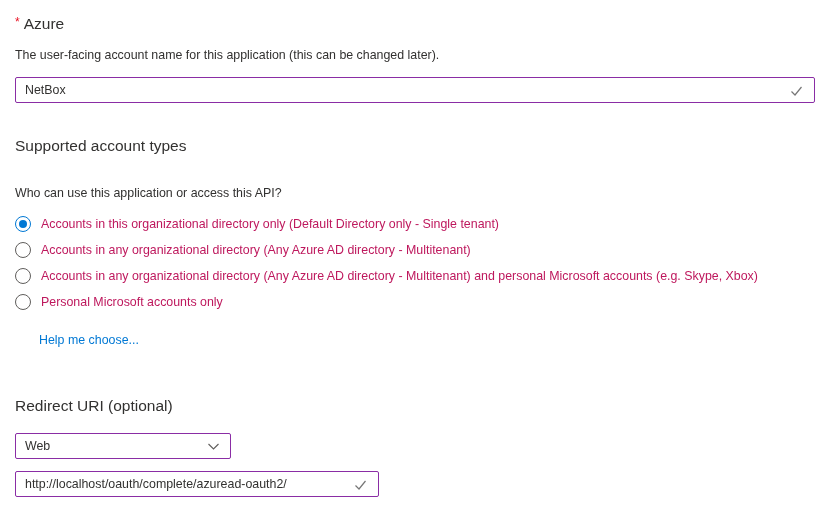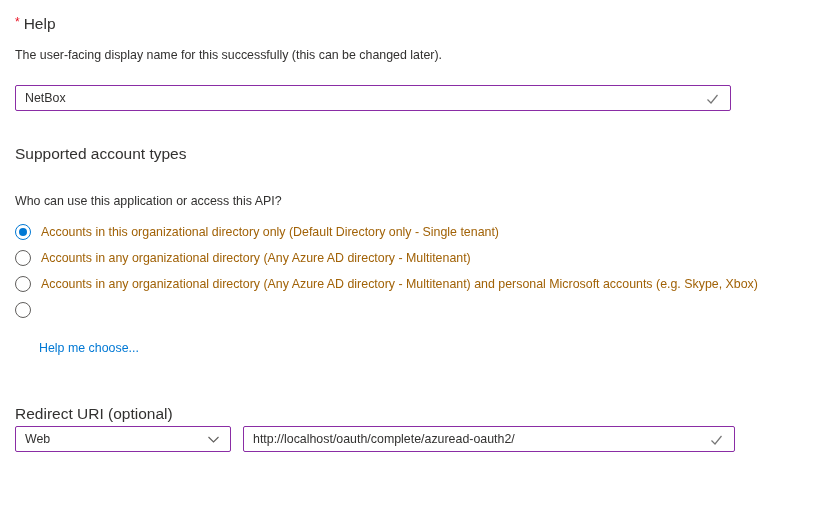--- a/index.html
+++ b/index.html
@@ -40,21 +40,21 @@
     border-radius:2px;
     background:#ffffff;
     display:flex;
     align-items:center;
     justify-content:space-between;
     padding:0 9px;
     font-size:12.4px;
     color:#323130;
     cursor:text;
   }
-  .name-input { width:716px; margin-top:22px; }
+  .name-input { width:800px; margin-top:14px; }
   .icon { display:flex; align-items:center; flex:none; }
   .section-2 { margin-top:34px; }
   .question { margin-top:30px; }
   .radio-group { margin-top:10px; }
   .radio-row {
     display:flex;
     align-items:center;
     height:26px;
     cursor:pointer;
   }
@@ -66,45 +66,45 @@
     margin-right:10px;
     display:flex;
     align-items:center;
     justify-content:center;
     flex:none;
     background:#fff;
   }
   .radio-dot { width:8px; height:8px; border-radius:50%; background:transparent; }
   .radio-row.selected .radio-outer { border-color:#0078d4; }
   .radio-row.selected .radio-dot { background:#0078d4; }
-  .radio-label { font-size:12.4px; line-height:16px; color:#a16207; }
+  .radio-label { font-size:12.4px; line-height:16px; color:#be185d; }
   .help-link {
     display:inline-block;
     margin-top:18px;
     font-size:12.4px;
     color:#0078d4;
     text-decoration:none;
     cursor:pointer;
     margin-left:24px;
   }
   .section-3 { margin-top:49px; }
   .para { margin-top:14px; max-width:805px; line-height:19px; }
-  .uri-row { display:flex; gap:12px; margin-top:3px; }
+  .uri-row { display:flex; gap:12px; margin-top:18px;flex-direction:column; }
   .platform-select { width:216px; cursor:pointer; }
-  .uri-input { width:492px; }
+  .uri-input { width:364px; }
 </style>
 </head>
 <body>
 
 <div class="page">
 
   
-  <h2 class="heading"><span class="required">*</span><span>Help</span></h2>
+  <h2 class="heading"><span class="required">*</span><span>Azure</span></h2>
 
-  <p class="body-text desc">The user-facing display name for this successfully (this can be changed later).</p>
+  <p class="body-text desc">The user-facing account name for this application (this can be changed later).</p>
 
   <div class="textbox name-input">
     <span>NetBox</span>
     <span class="icon">
       <svg width="17" height="17" viewBox="0 0 17 17">
           <path d="M3.5 9.5 L7 13 L13.5 5" stroke="#767676" stroke-width="1.2" fill="none"></path>
         </svg>
     </span>
   </div>
 
@@ -129,20 +129,21 @@
     <div class="radio-row">
       <span class="radio-outer">
           <span class="radio-dot"></span>
         </span>
       <span class="radio-label">Accounts in any organizational directory (Any Azure AD directory - Multitenant) and personal Microsoft accounts (e.g. Skype, Xbox)</span>
     </div>
     <div class="radio-row">
       <span class="radio-outer">
           <span class="radio-dot"></span>
         </span>
+      <span class="radio-label">Personal Microsoft accounts only</span>
     </div>
   </div>
 
   <a class="help-link">Help me choose...</a>
 
   
   <h2 class="heading section-3">Redirect URI (optional)</h2>
 
 
   <div class="uri-row">

